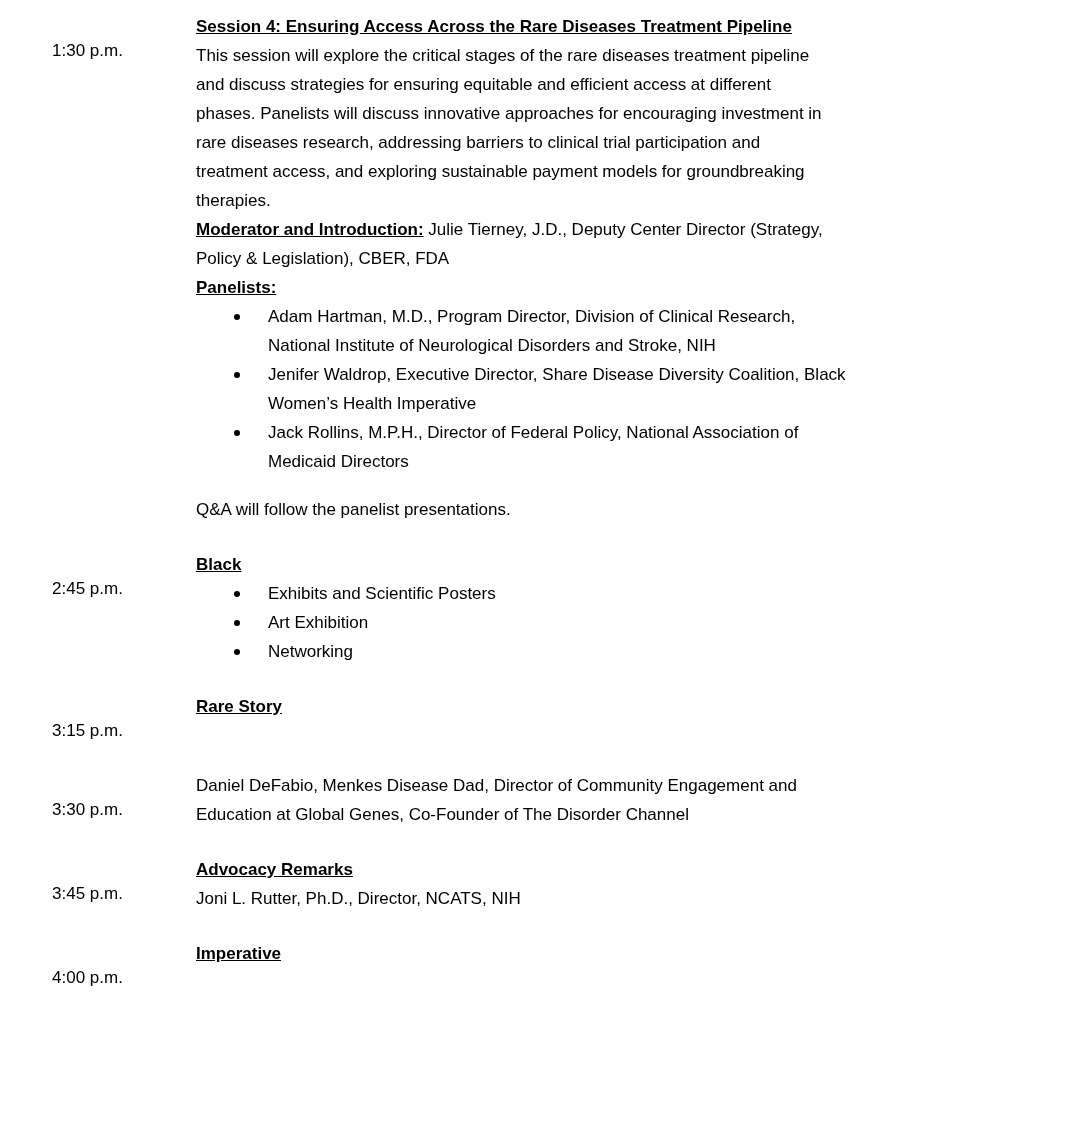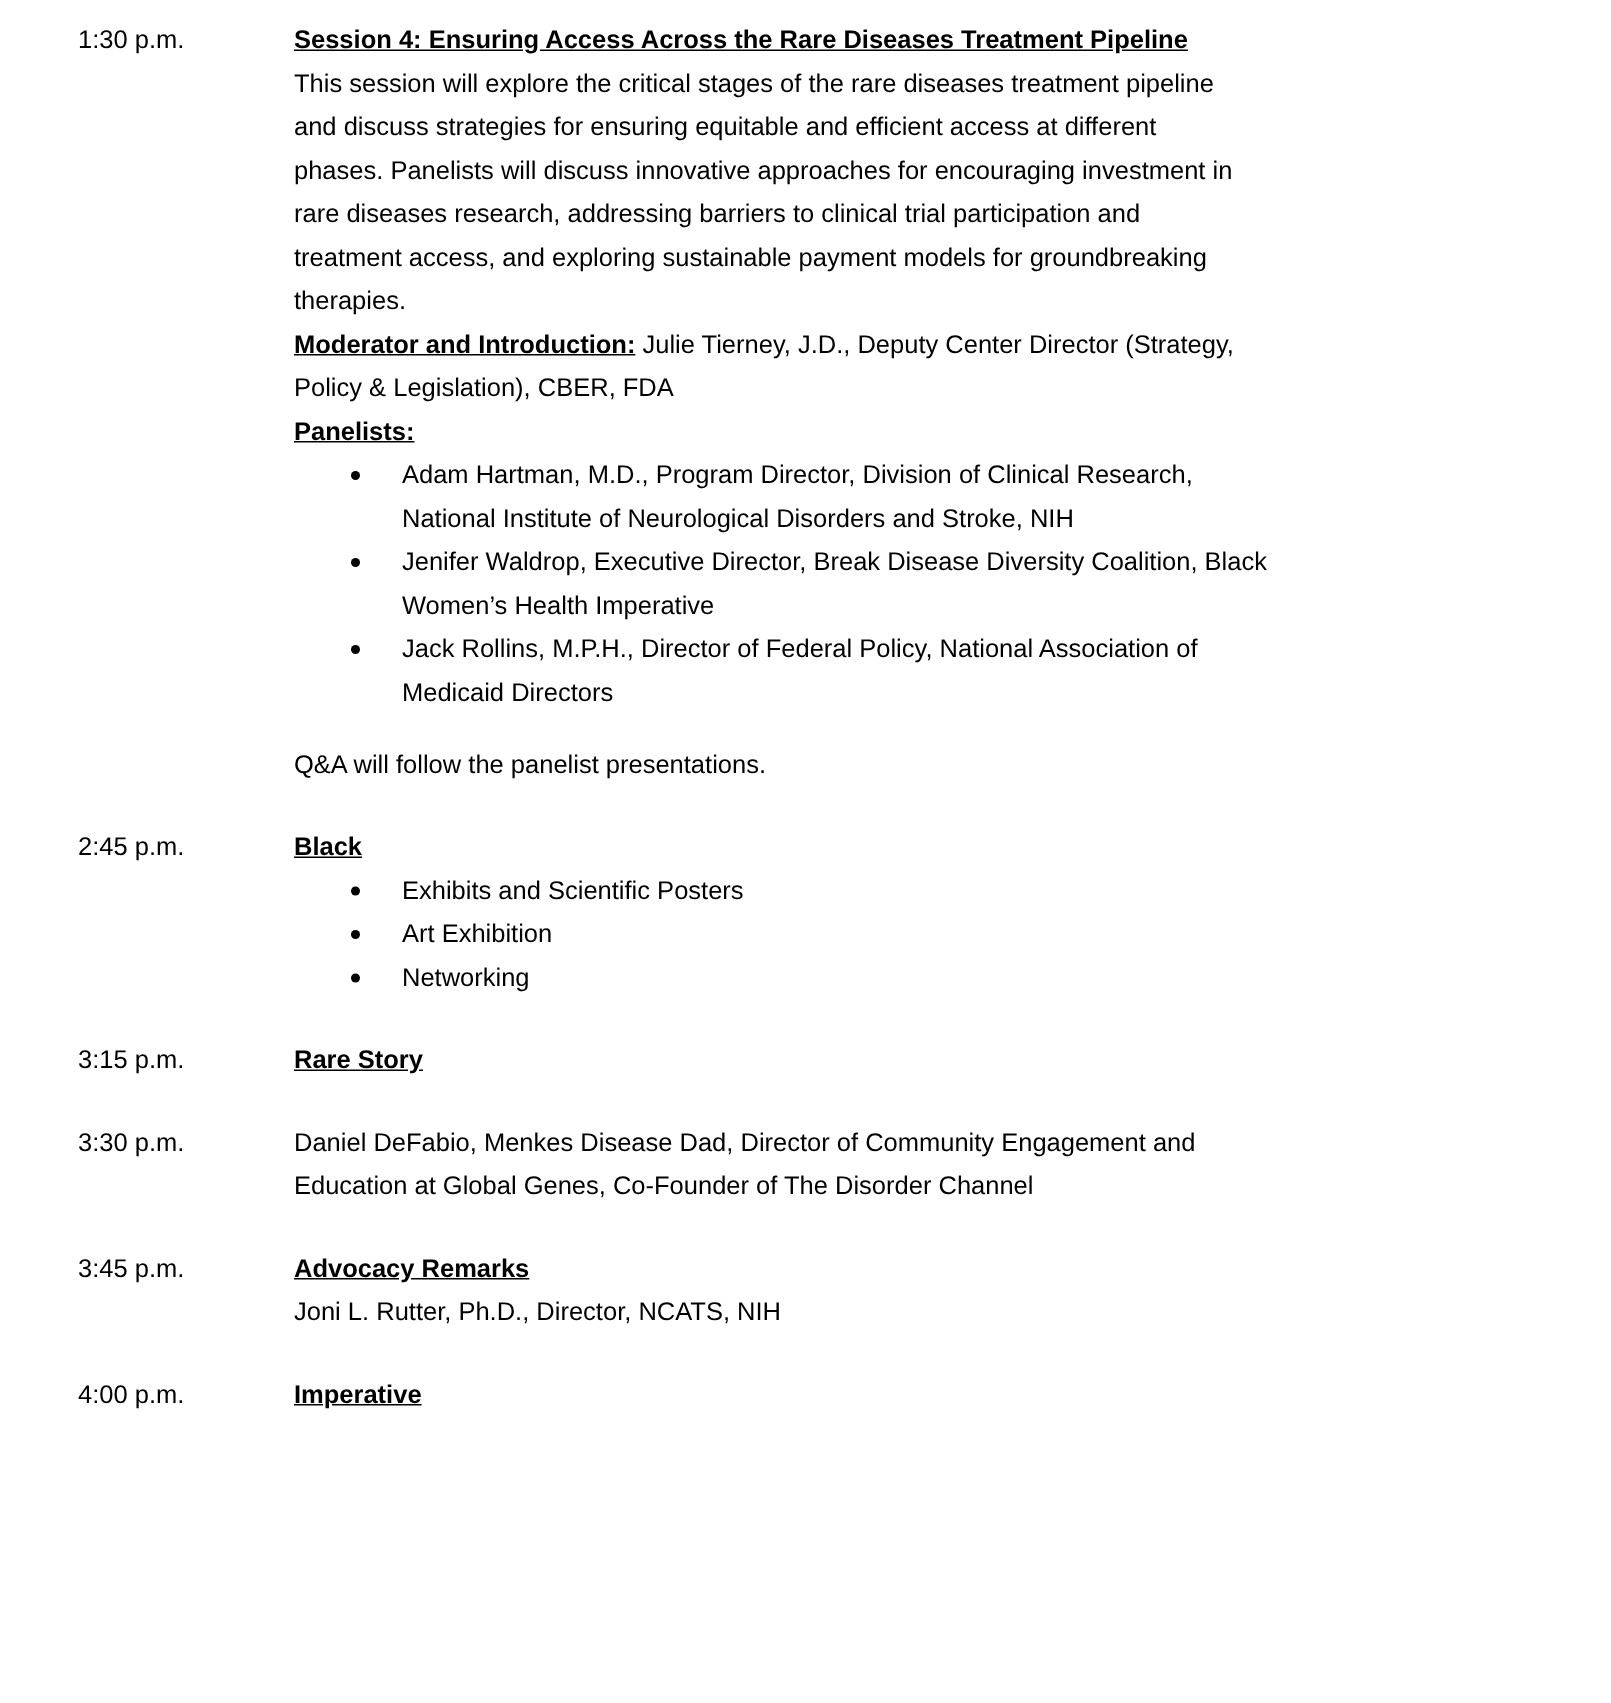--- a/index.html
+++ b/index.html
@@ -14,21 +14,21 @@
     padding: 12px 40px 30px 52px;
     font-size: 17px;
     line-height: 29px;
   }
   .row {
     display: grid;
     grid-template-columns: 144px 1fr;
     align-items: start;
   }
   .row + .row { margin-top: 26px; }
-  .time { white-space: nowrap; }
+  .time { white-space: nowrap; margin-top: 24px; }
   .content p,
   .content li { white-space: pre-line; }
   .bold { font-weight: 700; text-decoration: underline; }
   .note { margin-top: 19px; }
   ul.bullets {
     list-style: none;
     margin: 0;
     padding: 0;
   }
   ul.bullets li {
@@ -60,21 +60,21 @@
 phases. Panelists will discuss innovative approaches for encouraging investment in
 rare diseases research, addressing barriers to clinical trial participation and
 treatment access, and exploring sustainable payment models for groundbreaking
 therapies.</p>
       <p><strong class="bold">Moderator and Introduction:</strong> <span>Julie Tierney, J.D., Deputy Center Director (Strategy,
 Policy &amp; Legislation), CBER, FDA</span></p>
       <p class="bold">Panelists:</p>
       <ul class="bullets">
         <li>Adam Hartman, M.D., Program Director, Division of Clinical Research,
 National Institute of Neurological Disorders and Stroke, NIH</li>
-        <li>Jenifer Waldrop, Executive Director, Break Disease Diversity Coalition, Black
+        <li>Jenifer Waldrop, Executive Director, Share Disease Diversity Coalition, Black
 Women’s Health Imperative</li>
         <li>Jack Rollins, M.P.H., Director of Federal Policy, National Association of
 Medicaid Directors</li>
       </ul>
       <p class="note">Q&amp;A will follow the panelist presentations.</p>
     </div>
   </section>
 
 
   <section class="row">

